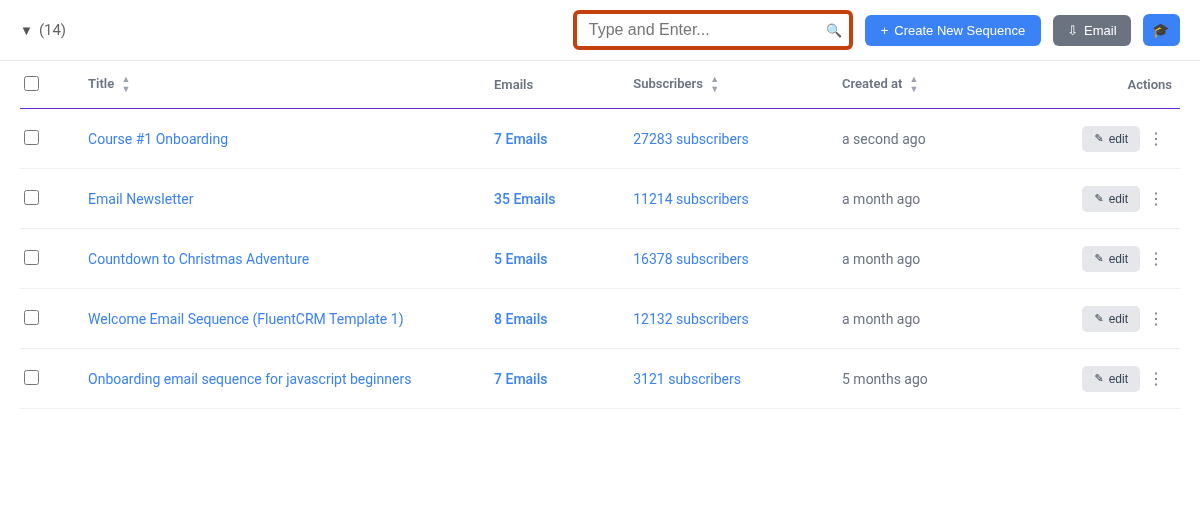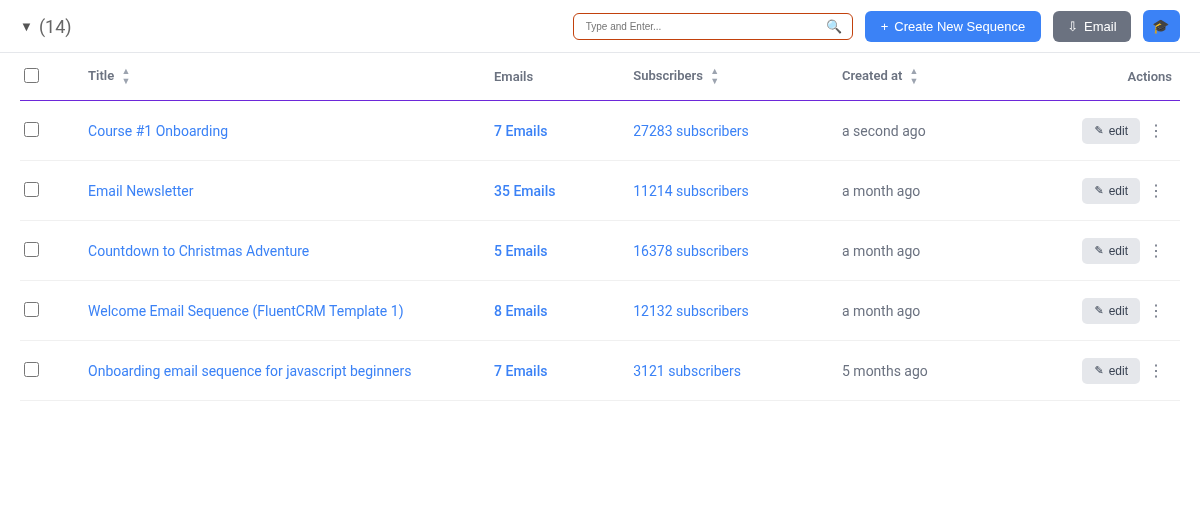--- a/index.html
+++ b/index.html
@@ -26,34 +26,34 @@
       color: #1a1a2e;
       white-space: nowrap;
     }
     .header-title .chevron {
       color: #555;
       font-size: 13px;
     }
     .header-title .count {
       font-weight: 400;
       color: #666;
-      font-size: 18px;
+      font-size: 15px;
     }
     .search-box {
       flex: 1;
       max-width: 280px;
       margin-left: auto;
       position: relative;
     }
     .search-box input {
       width: 100%;
       padding: 7px 32px 7px 12px;
-      border: 1px solid #c2410c;
+      border: 4px solid #c2410c;
       border-radius: 6px;
-      font-size: 10px;
+      font-size: 16px;
       color: #555;
       outline: none;
       background: #fff;
     }
     .search-box .search-icon-wrap {
       position: absolute;
       right: 10px;
       top: 50%;
       transform: translateY(-50%);
       color: #9ca3af;

